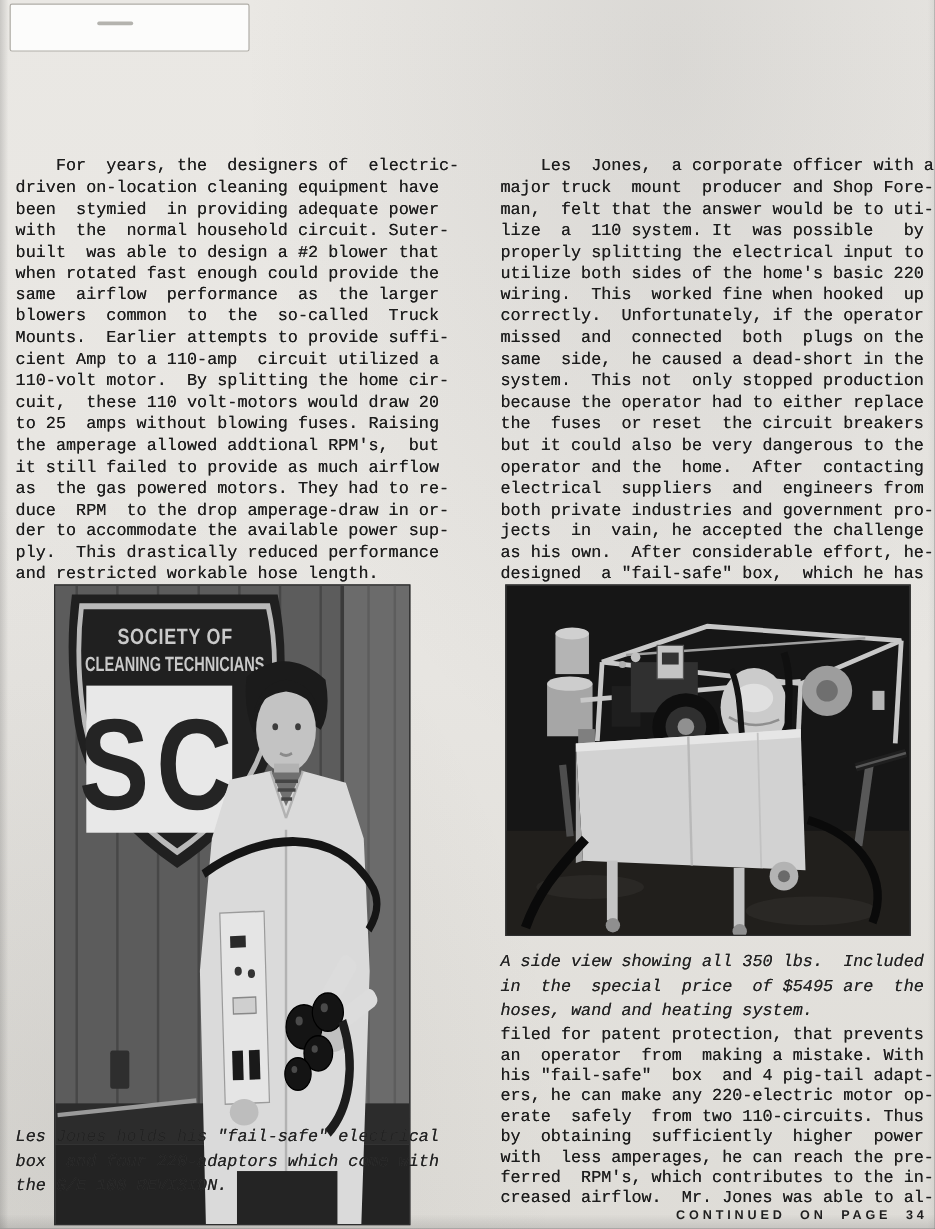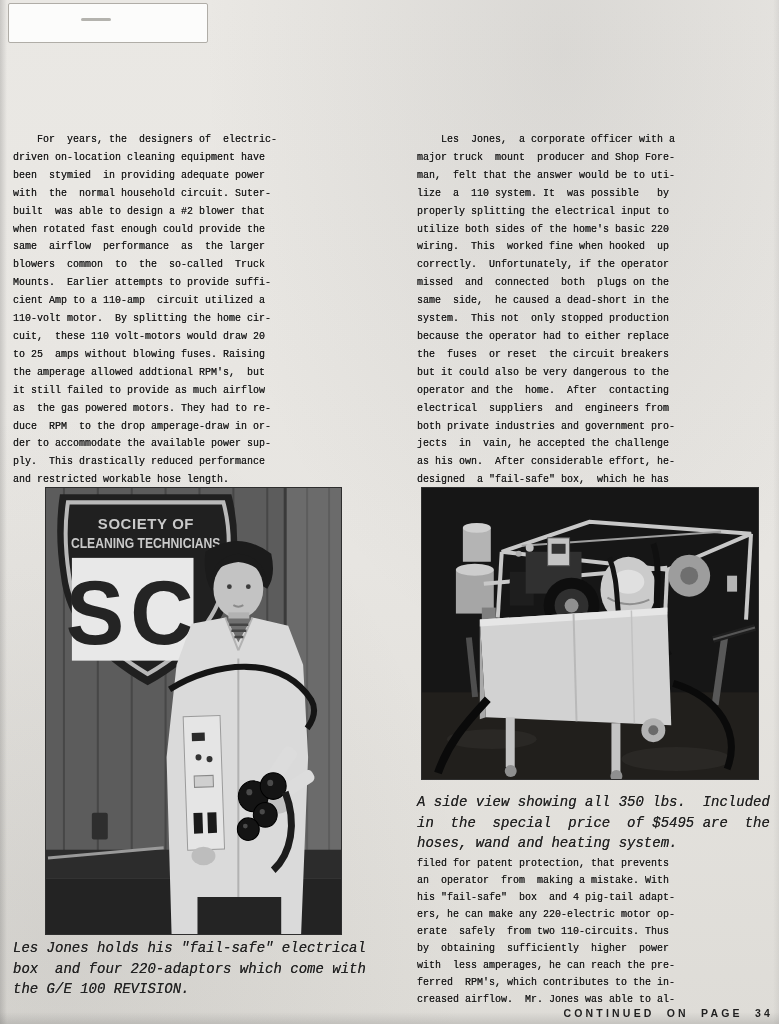--- a/index.html
+++ b/index.html
@@ -25,29 +25,29 @@
   }
   .white-patch i{position:absolute;left:72px;top:14px;width:30px;height:3px;
     background:rgba(120,118,112,.55);border-radius:2px;}
   .title{
     position:absolute;left:0;right:0;top:46px;margin:0;text-align:center;
     font-family:"Liberation Sans","DejaVu Sans",sans-serif;font-weight:700;
     font-size:29px;line-height:32px;color:#141414;letter-spacing:0;word-spacing:5px;
   }
   .title span{display:block;white-space:pre;transform:scaleX(.8);transform-origin:50% 50%;}
   .body-text{
-    position:absolute;white-space:pre-wrap;font-size:10px;line-height:17.9px;
+    position:absolute;white-space:pre-wrap;font-size:14px;line-height:17.9px;
     text-shadow:0 0 .5px #3a3a3a;
   }
   #left-col{left:13px;top:131px;width:386px;}
   #right-col-top{left:417px;top:131px;width:372px;}
   #right-col-bottom{left:417px;top:855px;width:372px;line-height:17px;}
   .photo{position:absolute;border:1px solid #2e2e2e;box-sizing:border-box;background:#444;}
   .photo svg{display:block;width:100%;height:100%;}
-  #left-photo{left:45px;top:487px;width:297px;height:448px;}
+  #left-photo{left:45px;top:487px;width:297px;height:534px;}
   #right-photo{left:421px;top:487px;width:338px;height:293px;}
   .caption{
     position:absolute;white-space:pre-wrap;font-style:italic;font-size:14px;
     line-height:20.5px;color:#222;text-shadow:0 0 .5px #444;
   }
   #left-caption{left:13px;top:938px;width:392px;}
   #right-caption{left:417px;top:792px;width:368px;}
   .continued{
     position:absolute;right:6px;top:1007px;
     font-family:"Liberation Sans","DejaVu Sans",sans-serif;font-weight:700;

